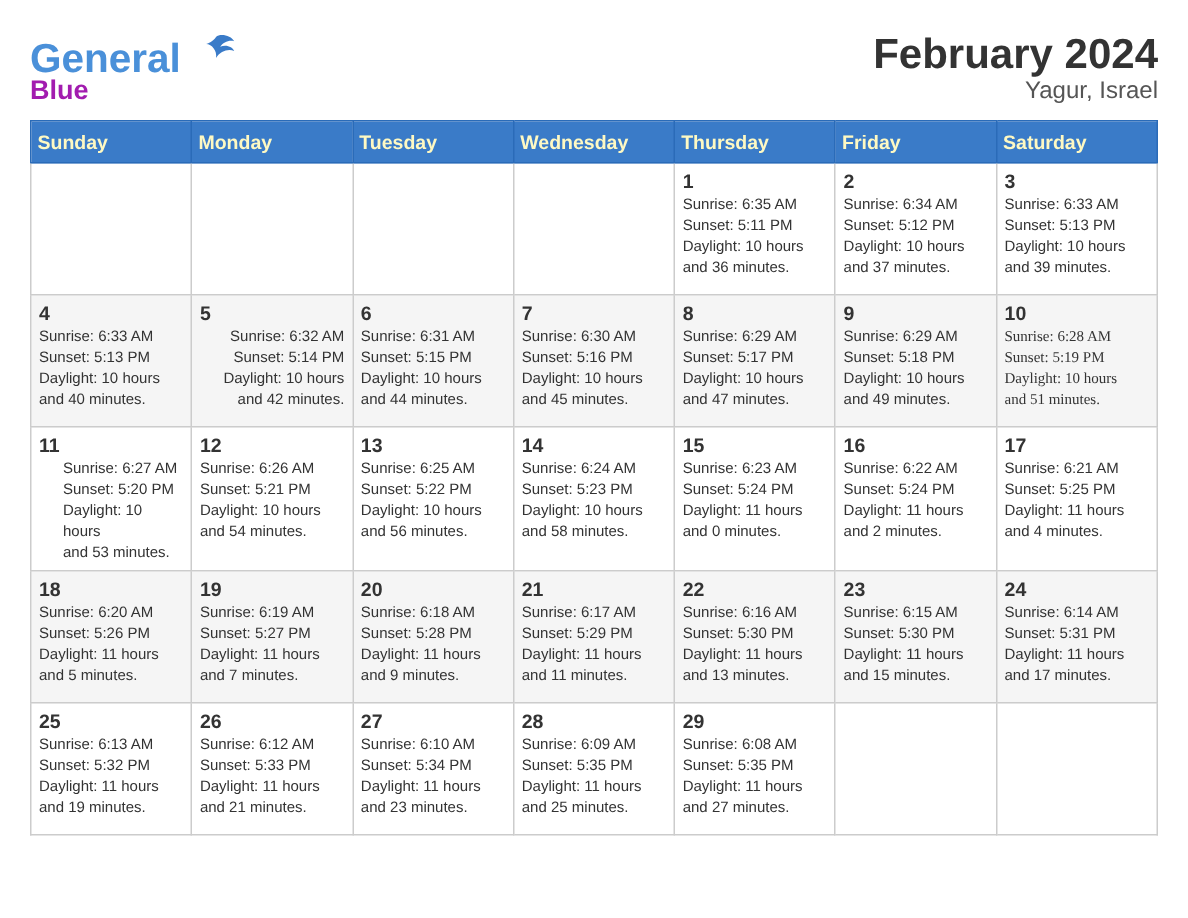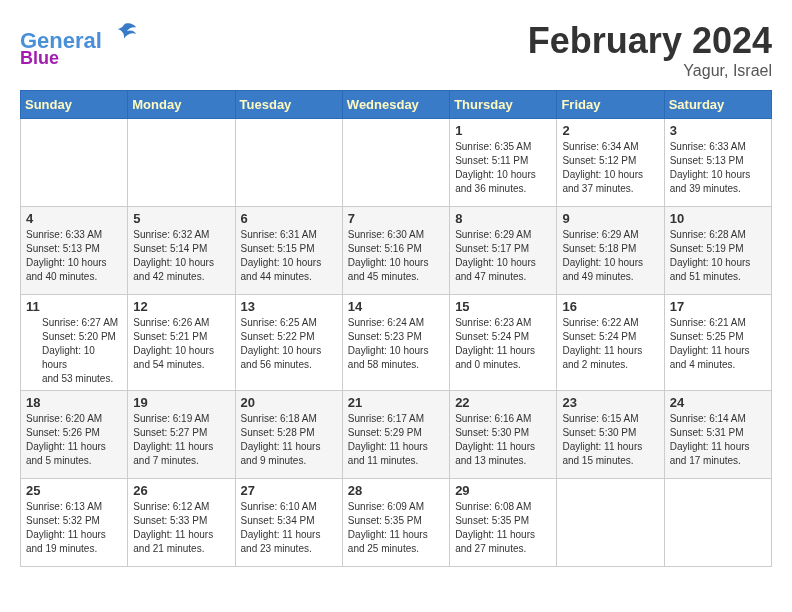--- a/index.html
+++ b/index.html
@@ -14,38 +14,38 @@
       display: flex;
       justify-content: space-between;
       align-items: flex-start;
       margin-bottom: 10px;
     }
     .logo {
       display: flex;
       align-items: center;
     }
     .logo-text {
-      font-size: 22px;
+      font-size: 27px;
       font-weight: bold;
       color: #333;
       line-height: 1.1;
     }
     .logo-text span {
       color: #4a90d9;
     }
     .logo-bird {
       width: 28px;
       height: 28px;
       margin-left: 2px;
     }
     .title-area {
       text-align: right;
     }
     .month-title {
-      font-size: 36px;
+      font-size: 28px;
       font-weight: bold;
       color: #333;
     }
     .location {
       font-size: 16px;
       color: #555;
     }
     table {
       width: 100%;
       border-collapse: collapse;
@@ -158,21 +158,21 @@
       <tr>
         <td>
           <div class="day-number">4</div>
           <div class="day-info" style="white-space: pre-line;">Sunrise: 6:33 AM
 Sunset: 5:13 PM
 Daylight: 10 hours
 and 40 minutes.</div>
         </td>
         <td>
           <div class="day-number">5</div>
-          <div class="day-info" style="white-space: pre-line;">Sunrise: 6:32 AM
+          <div class="day-info" style="white-space: pre-line; text-align: right;">Sunrise: 6:32 AM
 Sunset: 5:14 PM
 Daylight: 10 hours
 and 42 minutes.</div>
         </td>
         <td>
           <div class="day-number">6</div>
           <div class="day-info" style="white-space: pre-line;">Sunrise: 6:31 AM
 Sunset: 5:15 PM
 Daylight: 10 hours
 and 44 minutes.</div>
@@ -193,21 +193,21 @@
         </td>
         <td>
           <div class="day-number">9</div>
           <div class="day-info" style="white-space: pre-line;">Sunrise: 6:29 AM
 Sunset: 5:18 PM
 Daylight: 10 hours
 and 49 minutes.</div>
         </td>
         <td>
           <div class="day-number">10</div>
-          <div class="day-info" style="white-space: pre-line;">Sunrise: 6:28 AM
+          <div class="day-info" style="white-space: pre-line; font-family: Liberation Serif, serif;">Sunrise: 6:28 AM
 Sunset: 5:19 PM
 Daylight: 10 hours
 and 51 minutes.</div>
         </td>
       </tr>
       <tr>
         <td>
           <div class="day-number">11</div>
           <div class="day-info" style="white-space: pre-line; margin-left: 16px;">Sunrise: 6:27 AM
 Sunset: 5:20 PM

